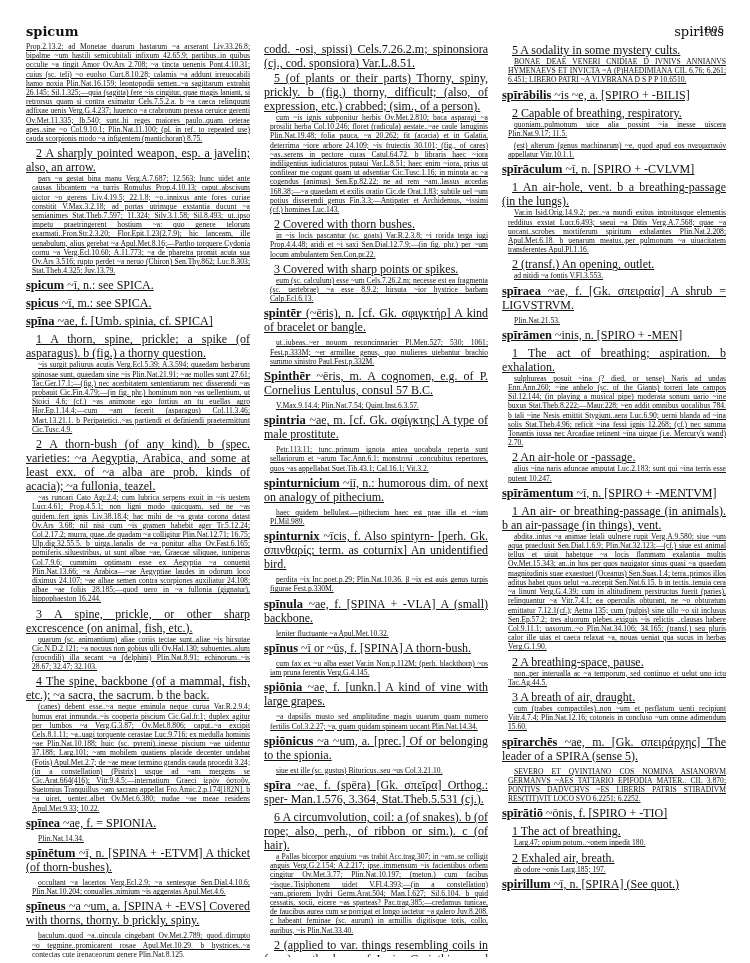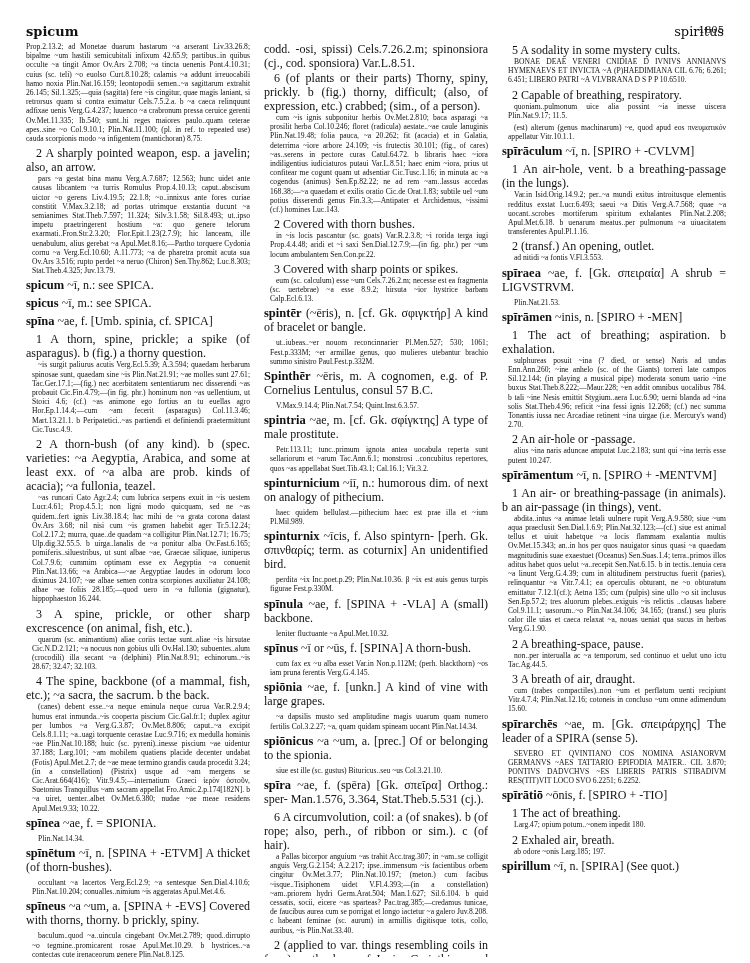--- a/index.html
+++ b/index.html
@@ -2,21 +2,21 @@
 <html><head>
 <meta charset="utf-8">
 <style>
   * { box-sizing: border-box; margin: 0; padding: 0; }
   html, body { width: 750px; height: 963px; background: #fff; overflow: hidden; }
   body { font-family: "DejaVu Serif", "Liberation Serif", serif; color: #111; position: relative; }
   .running-head { position: absolute; top: 24px; left: 26px; right: 26px; height: 16px; }
   .rh-left { position: absolute; left: 0; top: 0; font-weight: bold; font-size: 13px; }
   .rh-center { position: absolute; left: 0; right: 0; text-align: right; top: 0; font-size: 10px; }
   .rh-right { position: absolute; right: 0; top: 0; font-weight: normal; font-size: 13px; }
-  .columns { position: absolute; top: 42px; left: 26px; width: 700px; height: 915px; display: flex; gap: 14px; }
+  .columns { position: absolute; top: 42px; left: 26px; width: 700px; height: 915px; display: flex; gap: 14px; text-decoration: underline; }
   .column { flex: 1; overflow: hidden; }
   .entry { margin-bottom: 4px; }
   .hw-line { font-family: "Liberation Serif", serif; font-size: 12px; line-height: 14px; text-align: justify; }
   .hw { font-weight: bold; font-size: 12.5px; }
   .sense { font-family: "Liberation Serif", serif; font-size: 12px; line-height: 14px; text-indent: 10px; text-align: justify; margin-top: 1px; }
   .cit { font-family: "Liberation Serif", serif; font-size: 7.6px; line-height: 9.2px; text-align: justify; padding-left: 6px; text-indent: 6px; margin-bottom: 3px; }
   .cont { text-indent: 0; padding-left: 0; }
 </style>
 </head>
 <body>
@@ -45,21 +45,21 @@
       <div class="cit">(canes) debent esse..~a neque eminula neque curua Var.R.2.9.4; humus erat inmunda..~is cooperta piscium Cic.Gal.fr.1; duplex agitur per lumbos ~a Verg.G.3.87; Ov.Met.8.806; caput..~a excipit Cels.8.1.11; ~a..uagi torquente cerastae Luc.9.716; ex medulla hominis ~ae Plin.Nat.10.188; huic (sc. pyreni)..inesse piscium ~ae uidentur 37.188; Larg.101; ~am mobilem quatiens placide decenter undabat (Fotis) Apul.Met.2.7; de ~ae meae termino grandis cauda procedit 3.24; (in a constellation) (Pistrix) usque ad ~am mergens se Cic.Arat.664(416); Vitr.9.4.5;—internatium Graeci ἱερὸν ὀστοῦν, Suetonius Tranquillus ~am sacram appellat Fro.Amic.2.p.174[182N].   b ~a uiret, uenter..albet Ov.Met.6.380; nudae ~ae meae residens Apul.Met.9.33; 10.22.</div>
       <div class="entry hw-line"><span class="hw">spīnea</span><span> ~ae, f. = SPIONIA.</span></div>
       <div class="cit">Plin.Nat.14.34.</div>
       <div class="entry hw-line"><span class="hw">spīnētum</span><span> ~ī, n. [SPINA + -ETVM] A thicket (of thorn-bushes).</span></div>
       <div class="cit">occultant ~a lacertos Verg.Ecl.2.9; ~a sentesque Sen.Dial.4.10.6; Plin.Nat.10.204; conualles..nimium ~is aggeratas Apul.Met.4.6.</div>
       <div class="entry hw-line"><span class="hw">spīneus</span><span> ~a ~um, a. [SPINA + -EVS] Covered with thorns, thorny. b prickly, spiny.</span></div>
       <div class="cit">baculum..quod ~a..uincula cingebant Ov.Met.2.789; quod..dirrupto ~o tegmine..promicarent rosae Apul.Met.10.29.   b hystrices..~a contectas cute irenaceorum genere Plin.Nat.8.125.</div>
     </div>
   <div class="column">
       <div class="hw-line">codd. -osi, spissi) Cels.7.26.2.m; spinonsiora (cj., cod. sponsiora) Var.L.8.51.</div>
-      <div class="sense">6 (of plants or their parts) Thorny, spiny, prickly. b (fig.) thorny, difficult; (also, of expression, etc.) crabbed; (sim., of a person).</div>
+      <div class="sense">5 (of plants or their parts) Thorny, spiny, prickly. b (fig.) thorny, difficult; (also, of expression, etc.) crabbed; (sim., of a person).</div>
       <div class="cit">cum ~is ignis subponitur herbis Ov.Met.2.810; baca asparagi ~a prosilit herba Col.10.246; floret (radicula) aestate..~ae caule lanuginis Plin.Nat.19.48; folia pauca, ~a 20.262; fit (acacia) et in Galatia, deterrima ~iore arbore 24.109; ~is frutectis 30.101; (fig., of cares) ~as..serens in pectore curas Catul.64.72.   b libraris haec ~iora indiligentius iudiciaturos putaui Var.L.8.51; haec enim ~iora, prius ut confitear me cogunt quam ut adsentiar Cic.Tusc.1.16; in minuta ac ~a cogendus (animus) Sen.Ep.82.22; ne ad rem ~am..lassus accedas 168.38;—~a quaedam et exilis oratio Cic.de Orat.1.83; subtile uel ~um potius disserendi genus Fin.3.3;—Antipater et Archidemus, ~issimi (cf.) homines Luc.143.</div>
       <div class="sense">2 Covered with thorn bushes.</div>
       <div class="cit">in ~is locis pascantur (sc. goats) Var.R.2.3.8; ~i rorida terga iugi Prop.4.4.48; aridi et ~i saxi Sen.Dial.12.7.9;—(in fig. phr.) per ~um locum ambulantem Sen.Con.pr.22.</div>
       <div class="sense">3 Covered with sharp points or spikes.</div>
       <div class="cit">eum (sc. calculum) esse ~um Cels.7.26.2.m; necesse est ea fragmenta (sc. uertebrae) ~a esse 8.9.2; hirsuta ~ior hystrice barbam Calp.Ecl.6.13.</div>
       <div class="entry hw-line"><span class="hw">spintēr</span><span> (~ēris), n. [cf. Gk. σφιγκτήρ] A kind of bracelet or bangle.</span></div>
       <div class="cit">ut..iubeas..~er nouom reconcinnarier Pl.Men.527; 530; 1061; Fest.p.333M; ~er armillae genus, quo mulieres utebantur brachio summo sinistro Paul.Fest.p.332M.</div>
       <div class="entry hw-line"><span class="hw">Spinthēr</span><span> ~ēris, m. A cognomen, e.g. of P. Cornelius Lentulus, consul 57 B.C.</span></div>
       <div class="cit">V.Max.9.14.4; Plin.Nat.7.54; Quint.Inst.6.3.57.</div>
       <div class="entry hw-line"><span class="hw">spintria</span><span> ~ae, m. [cf. Gk. σφίγκτης] A type of male prostitute.</span></div>
@@ -77,20 +77,21 @@
       <div class="entry hw-line"><span class="hw">spiōnicus</span><span> ~a ~um, a. [prec.] Of or belonging to the spionia.</span></div>
       <div class="cit">siue est ille (sc. gustus) Bituricus..seu ~us Col.3.21.10.</div>
       <div class="entry hw-line"><span class="hw">spīra</span><span> ~ae, f. (spēra) [Gk. σπεῖρα] Orthog.: sper- Man.1.576, 3.364, Stat.Theb.5.531 (cj.).</span></div>
       <div class="sense">6 A circumvolution, coil: a (of snakes). b (of rope; also, perh., of ribbon or sim.). c (of hair).</div>
       <div class="cit">a Pallas bicorpor anguium ~as trahit Acc.trag.307; in ~am..se colligit anguis Verg.G.2.154; A.2.217; ipse..immensum ~is facientibus orbem cingitur Ov.Met.3.77; Plin.Nat.10.197; (meton.) cum facibus ~isque..Tisiphonem uidet V.Fl.4.393;—(in a constellation) ~am..priorem hydri Germ.Arat.504; Man.1.627; Sil.6.104.   b quid cessatis, socii, eicere ~as sparteas? Pac.trag.385;—credamus tunicae, de faucibus aurea cum se porrigat et longo iactetur ~a galero Juv.8.208.   c habeant feminae (sc. aurum) in armillis digitisque totis, collo, auribus, ~is Plin.Nat.33.40.</div>
       <div class="sense">2 (applied to var. things resembling coils in form): a the base of Ionic, Corinthian, and other columns. b a kind of cake or pastry. c (perh.) a kind of band or clasp.</div>
     </div>
   <div class="column">
       <div class="sense">5 A sodality in some mystery cults.</div>
       <div class="cit">BONAE DEAE VENERI CNIDIAE D IVNIVS ANNIANVS HYMENAEVS ET INVICTA ~A (P)HAEDIMIANA CIL 6.76; 6.261; 6.451; LIBERO PATRI ~A VLVBRANA D S P P 10.6510.</div>
+      <div class="entry hw-line"><span class="hw">spīrābilis</span><span> ~is ~e, a. [SPIRO + -BILIS]</span></div>
       <div class="sense">2 Capable of breathing, respiratory.</div>
       <div class="cit">quoniam..pulmonum uice alia possint ~ia inesse uiscera Plin.Nat.9.17; 11.5.</div>
       <div class="cit">(est) alterum (genus machinarum) ~e, quod apud eos πνευματικόν appellatur Vitr.10.1.1.</div>
       <div class="entry hw-line"><span class="hw">spīrāculum</span><span> ~ī, n. [SPIRO + -CVLVM]</span></div>
       <div class="sense">1 An air-hole, vent. b a breathing-passage (in the lungs).</div>
       <div class="cit">Var.in Isid.Orig.14.9.2; per..~a mundi exitus introitusque elementis redditus exstat Lucr.6.493; saeui ~a Ditis Verg.A.7.568; quae ~a uocant..scrobes mortiferum spiritum exhalantes Plin.Nat.2.208; Apul.Met.6.18.   b uenarum meatus..per pulmonum ~a uiuacitatem transferentes Apul.Pl.1.16.</div>
       <div class="sense">2 (transf.) An opening, outlet.</div>
       <div class="cit">ad nitidi ~a fontis V.Fl.3.553.</div>
       <div class="entry hw-line"><span class="hw">spīraea</span><span> ~ae, f. [Gk. σπειραία] A shrub = LIGVSTRVM.</span></div>
       <div class="cit">Plin.Nat.21.53.</div>

